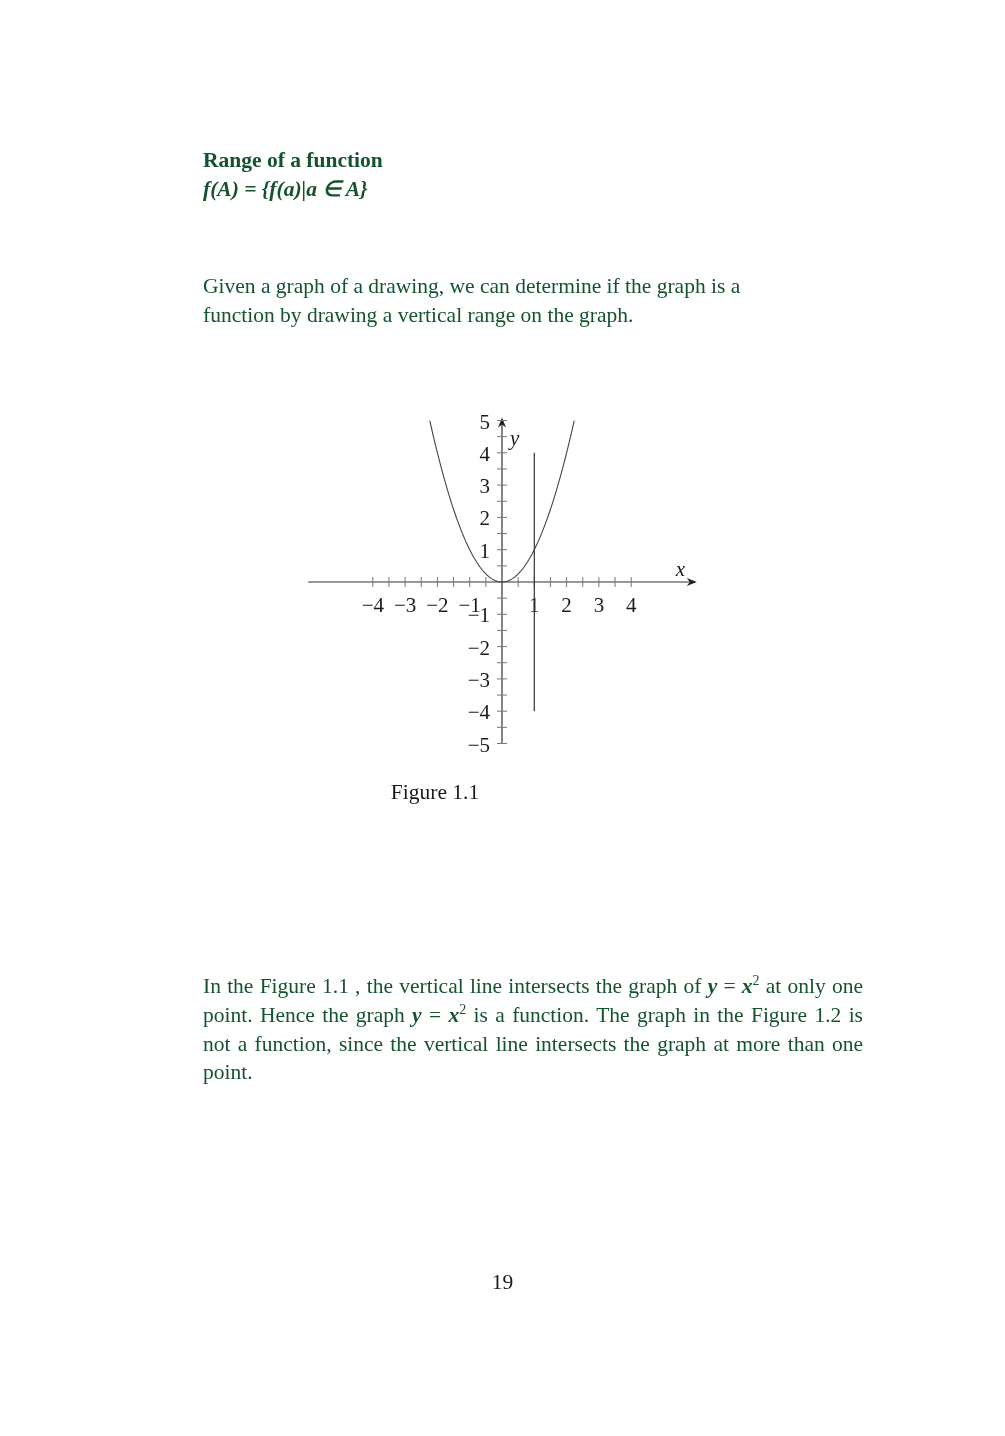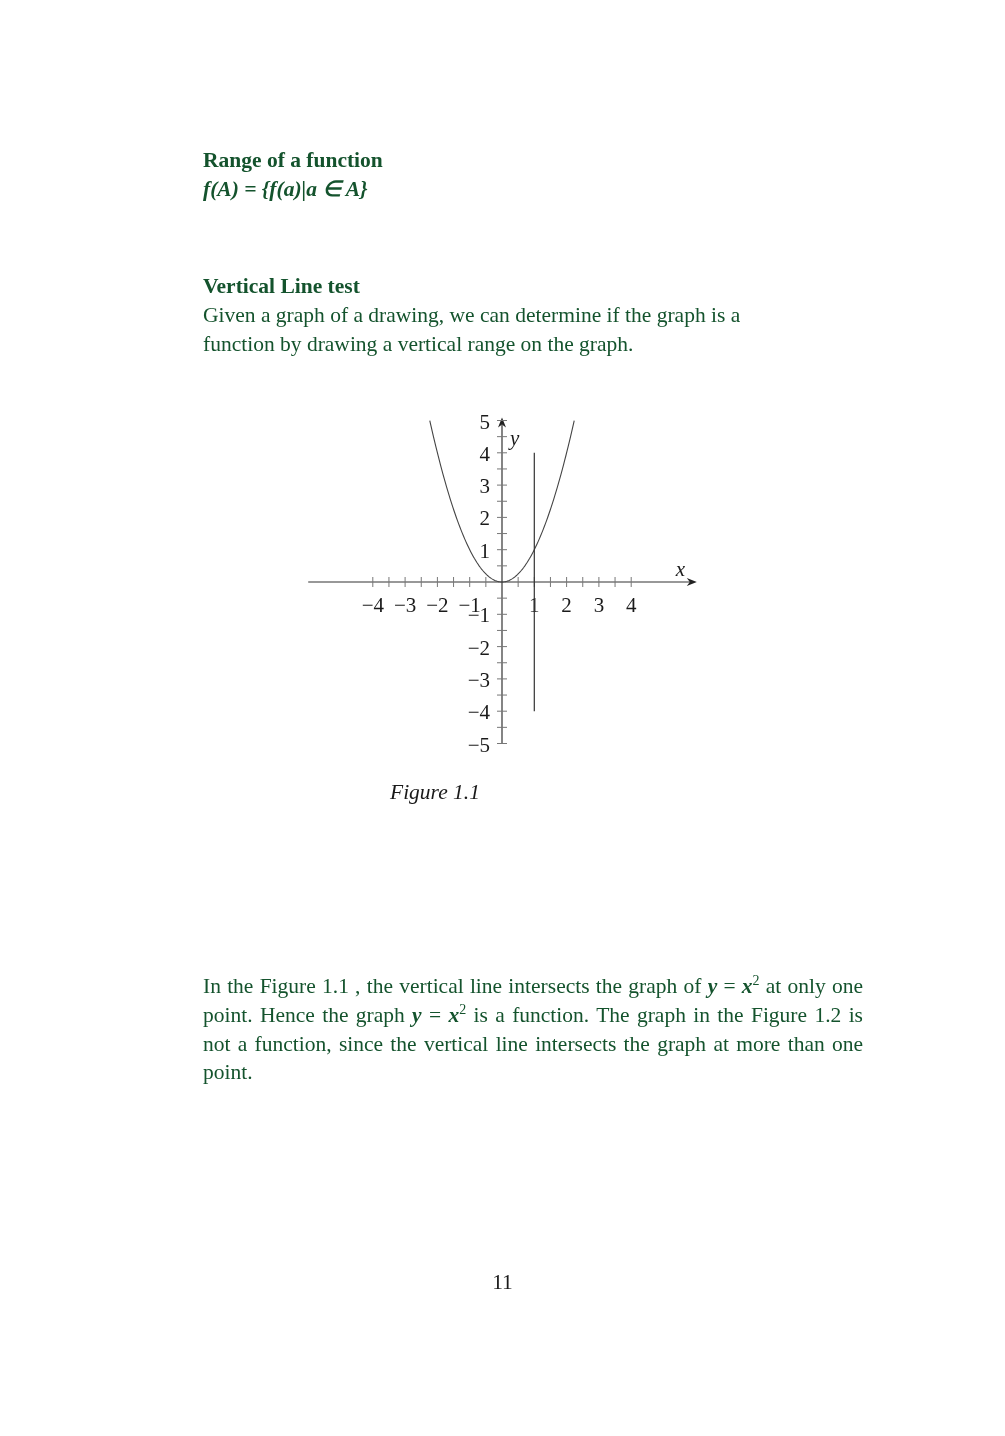--- a/index.html
+++ b/index.html
@@ -5,38 +5,37 @@
     html, body { margin: 0; padding: 0; background: #ffffff; }
     body { width: 1005px; height: 1436px; position: relative; overflow: hidden;
            font-family: "DejaVu Serif", "Liberation Serif", serif; color: #1a1a1a; }
     .page { position: absolute; left: 0; top: 0; width: 1005px; height: 1436px; }
     .text { position: absolute; left: 203px; width: 660px; font-family: "Liberation Serif", serif;
             font-size: 21.5px; line-height: 28.8px; color: #14532d; }
     .heading { font-weight: bold; }
     .justify { text-align: justify; text-align-last: left; }
     .math { font-style: italic; font-weight: bold; }
     .caption { position: absolute; left: 0; width: 870px; top: 780px; text-align: center;
-               font-family: "Liberation Serif", serif; font-size: 21.5px; font-style: italic; }
+               font-family: "Liberation Serif", serif; font-size: 21.5px; }
     .pagenum { position: absolute; left: 0; width: 1005px; top: 1270px; text-align: center;
                font-family: "Liberation Serif", serif; font-size: 21.5px; }
     svg text { font-family: "Liberation Serif", serif; font-size: 21px; fill: #1a1a1a; }
     sup { font-size: 14px; line-height: 0; }
   </style>
 </head>
 <body>
 
 <div class="page">
 
   <div class="text" style="top:146px;">
     <div class="heading">Range of a function</div>
     <div class="math">f(A) = {f(a)|a ∈ A}</div>
   </div>
 
   <div class="text" style="top:272px;">
-    <div class="heading">Vertical Line test</div>
     <div class="justify">Given a graph of a drawing, we can determine if the graph is a</div>
     <div>function by drawing a vertical range on the graph.</div>
   </div>
 
   <svg id="graph" style="position:absolute; left:0; top:0;" width="1005" height="780">
     <g id="axes">
         <line x1="308.20000000000005" y1="582" x2="691.8" y2="582" stroke="#333" stroke-width="1.2"></line>
         <path d="M696.8,582 l-10,-4 l3,4 l-3,4 z" fill="#222"></path>
         <line x1="502" y1="743.5" x2="502" y2="424.5" stroke="#333" stroke-width="1.2"></line>
         <path d="M502,417.5 l-4,10 l4,-3 l4,3 z" fill="#222"></path>
@@ -107,14 +106,14 @@
       </g>
   </svg>
 
   <div class="caption">Figure 1.1</div>
 
 
   <div class="text justify" style="top:946px;margin-top:26px;">
     <span>In the Figure 1.1 , the vertical line intersects the graph of </span><span class="math">y</span><span> = </span><span class="math">x</span><sup>2</sup><span> at only one point. Hence the graph </span><span class="math">y</span><span> = </span><span class="math">x</span><sup>2</sup><span> is a function. The graph in the Figure 1.2 is not a function, since the vertical line intersects the graph at more than one point.</span>
   </div>
 
-  <div class="pagenum">11</div>
+  <div class="pagenum">19</div>
 </div>
 
 </body></html>

